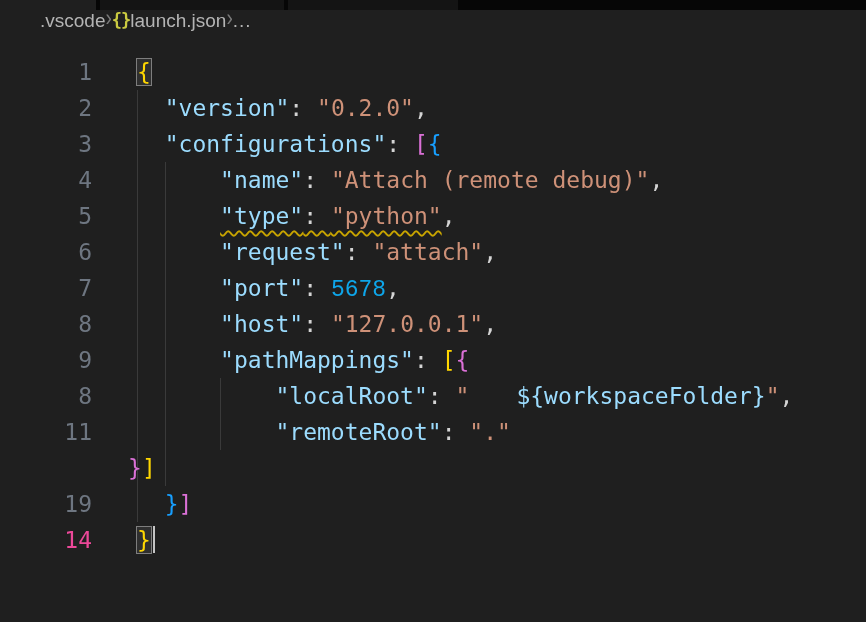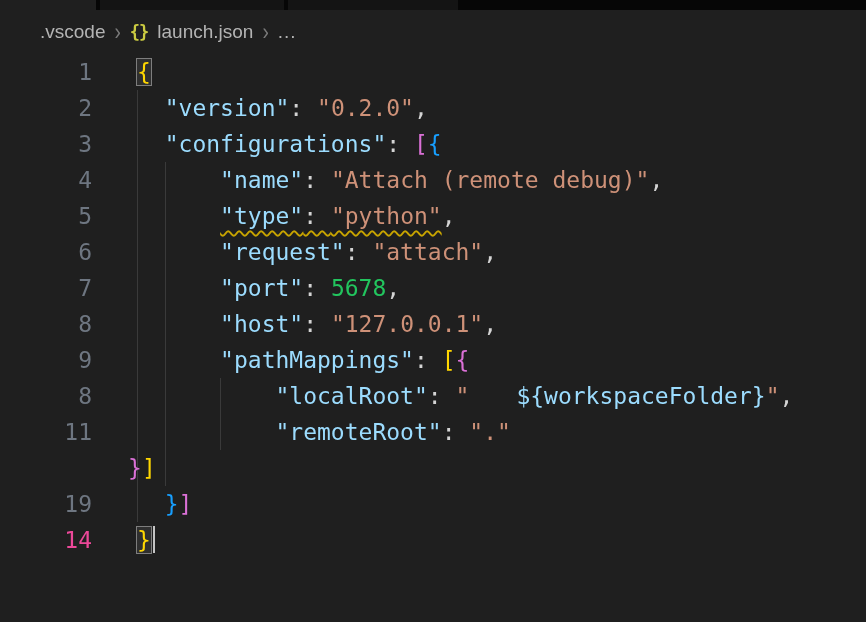--- a/index.html
+++ b/index.html
@@ -7,41 +7,41 @@
 
   
   .tab-strip{height:10px;background:#060606;display:flex;align-items:stretch;}
   .tab-strip .tab-edge{height:100%;}
   .tab-edge.active{width:96px;background:#1f1f1f;}
   .tab-edge.gap{width:4px;background:#060606;}
   .tab-edge.inactive1{width:184px;background:#141414;}
   .tab-edge.inactive2{width:170px;background:#141414;}
 
   
-  .breadcrumb{height:44px;display:flex;align-items:center;padding-left:40px;
-    font-family:"Liberation Sans",sans-serif;font-size:19px;color:#b4b4b4;gap:9px;
+  .breadcrumb{height:44px;display:flex;padding-left:40px;
+    font-family:"Liberation Sans",sans-serif;font-size:19px;color:#b4b4b4;
     background:#1f1f1f;}
   .crumb{cursor:pointer;}
   .crumb-sep{color:#7a7a7a;font-size:19px;transform:scaleY(1.25);display:inline-block;}
   .json-icon{color:#cbcb41;font-family:"DejaVu Sans Mono",monospace;font-size:17px;font-weight:bold;letter-spacing:-1px;}
   .crumb-more{color:#b4b4b4;letter-spacing:1px;}
 
   
   .editor{position:relative;}
   .code-line{display:flex;height:36px;line-height:36px;
     font-family:"DejaVu Sans Mono",monospace;font-size:23px;white-space:pre;}
   .line-number{width:92px;flex:none;text-align:right;color:#6e7681;user-select:none;}
   .line-number.active{color:#ec4899;}
   .line-content{padding-left:45px;white-space:pre;position:relative;z-index:2;}
 
   .tk-plain{color:#d4d4d4;}
   .tk-punct{color:#d4d4d4;}
   .tk-key{color:#9cdcfe;}
   .tk-str{color:#ce9178;}
-  .tk-num{color:#22c55e;}
+  .tk-num{color:#0ea5e9;font-family:Liberation Mono, monospace;}
   .tk-var{color:#9cdcfe;margin-left:47px;}
   .tk-b1{color:#ffd700;}
   .tk-b2{color:#da70d6;}
   .tk-b3{color:#179fff;}
 
   .bracket-match{outline:1px solid #7e7e7e;background:rgba(120,120,120,0.18);}
 
   .squiggle{text-decoration:underline;text-decoration-style:wavy;
     text-decoration-color:#c8a400;text-decoration-thickness:1.6px;
     text-underline-offset:6px;text-decoration-skip-ink:none;}

